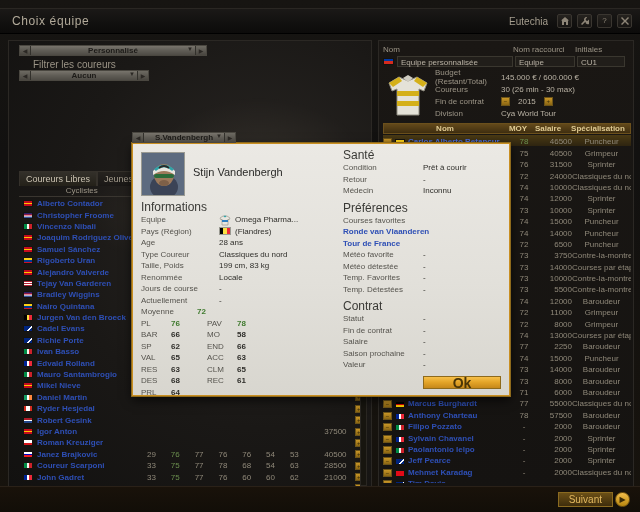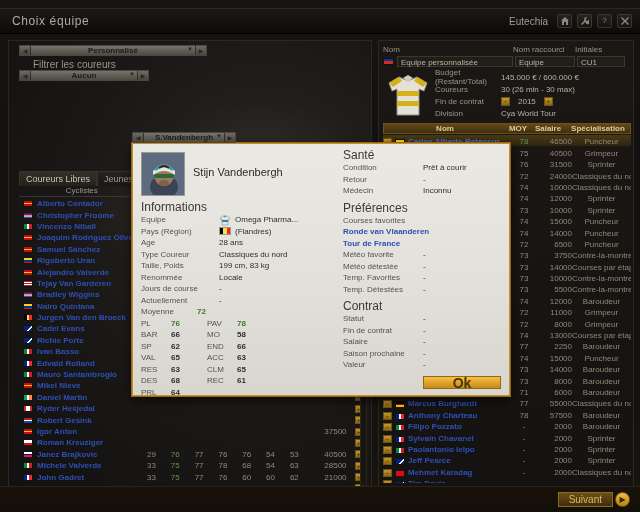--- a/index.html
+++ b/index.html
@@ -528,21 +528,21 @@
           <div class="c">77</div>
           <div class="c">76</div>
           <div class="c">76</div>
           <div class="c">54</div>
           <div class="c">53</div>
           <div class="sal">40500</div>
           <div class="plus">+</div>
         </div>
         <div class="rrow">
           <div class="flag" style="background: linear-gradient(90deg, rgb(0, 140, 69) 33%, rgb(244, 245, 240) 33%, rgb(244, 245, 240) 66%, rgb(205, 33, 42) 66%);"></div>
-          <div class="nm">Michele Valverde</div>
+          <div class="nm">Coureur Scarponi</div>
           <div class="c">33</div>
           <div class="c g">75</div>
           <div class="c">77</div>
           <div class="c">78</div>
           <div class="c">68</div>
           <div class="c">54</div>
           <div class="c">63</div>
           <div class="sal">28500</div>
           <div class="plus">+</div>
         </div>

